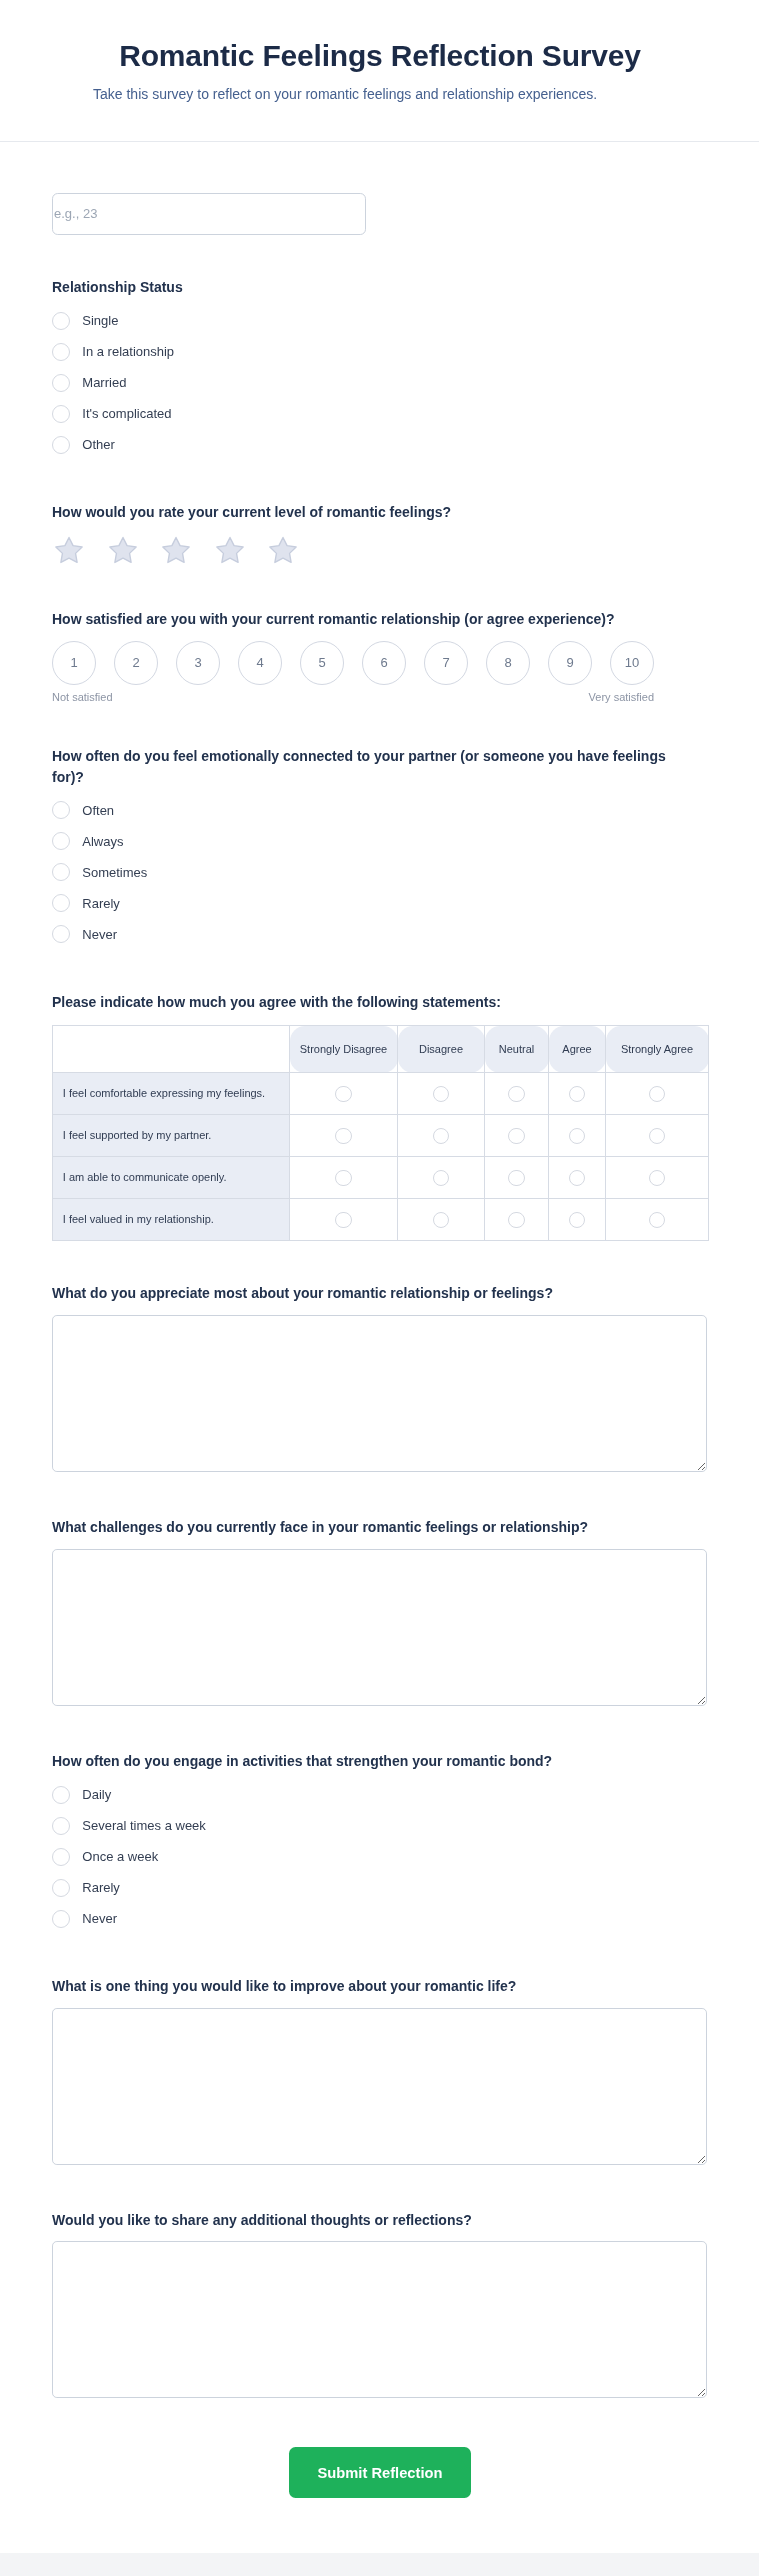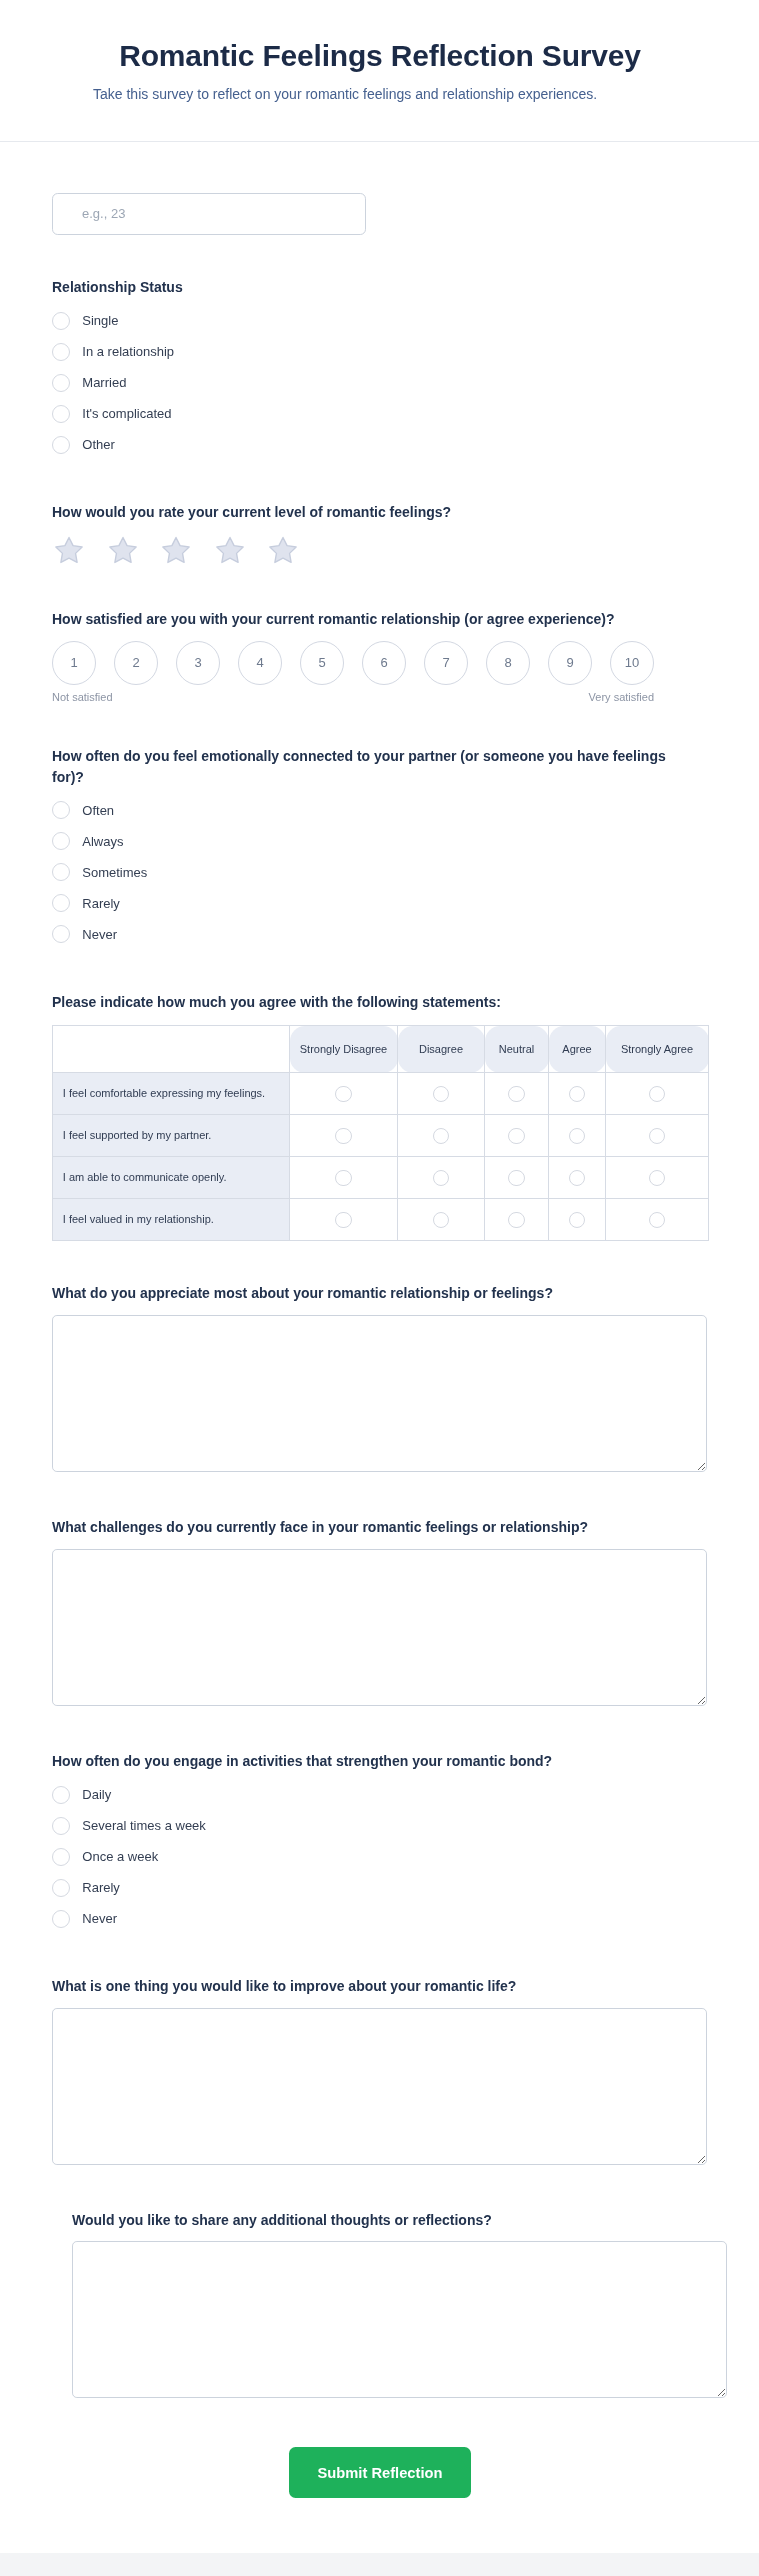--- a/index.html
+++ b/index.html
@@ -9,21 +9,21 @@
   .page { width:760px; min-height:2576px; display:flex; flex-direction:column; background:#fff; }
 
   .header { padding:38px 52px 36px; border-bottom:0.8px solid #e6e9ee; }
   .title { font-size:30px; font-weight:700; color:#1c2b47; letter-spacing:-0.2px; line-height:1.2;text-align:center; }
   .subtitle { margin-top:11.4px; font-size:14px; color:#45608f; line-height:1.4;margin-left:41px; }
 
   .main { padding:51px 52px 0; flex:1; }
   .question { margin-bottom:42px; }
   .q-label { font-size:14px; font-weight:600; color:#22324d; line-height:1.45; margin-bottom:11.4px; max-width:629px; }
 
-  .text-input { width:314px; height:42px; border:0.8px solid #ccd3dd; border-radius:5.7px; padding:0 29px;
+  .text-input { width:314px; height:42px; border:0.8px solid #ccd3dd; border-radius:5.7px; padding:0 1px;
                 font-size:13px; color:#333e52; font-family:inherit; background:#fff; outline:none; }
   .text-input::placeholder { color:#9ca6b4; }
 
   .options { display:flex; flex-direction:column; margin-top:-3.3px; }
   .option { display:flex; align-items:center; gap:12.3px; padding:6.5px 0; cursor:pointer; }
   .radio { width:18px; height:18px; border:1.6px solid #d5d9e1; border-radius:50%; background:#fff; flex:none; }
   .option-label { font-size:13px; color:#333e52; }
 
   .stars { display:flex; gap:19.6px; margin-top:1.6px; }
   .star { display:inline-flex; cursor:pointer; }
@@ -266,21 +266,21 @@
           <span class="option-label">Never</span>
         </div>
       </div>
     </section>
 
     <section class="question">
       <div class="q-label">What is one thing you would like to improve about your romantic life?</div>
       <textarea class="long-text" style=""></textarea>
     </section>
 
-    <section class="question" style="margin-bottom:0;margin-left:20px;">
+    <section class="question" style="margin-bottom:0;">
       <div class="q-label">Would you like to share any additional thoughts or reflections?</div>
       <textarea class="long-text" style=""></textarea>
     </section>
 
     <div class="submit-row">
       <button class="submit-btn">Submit Reflection</button>
     </div>
 
   </main>
 

